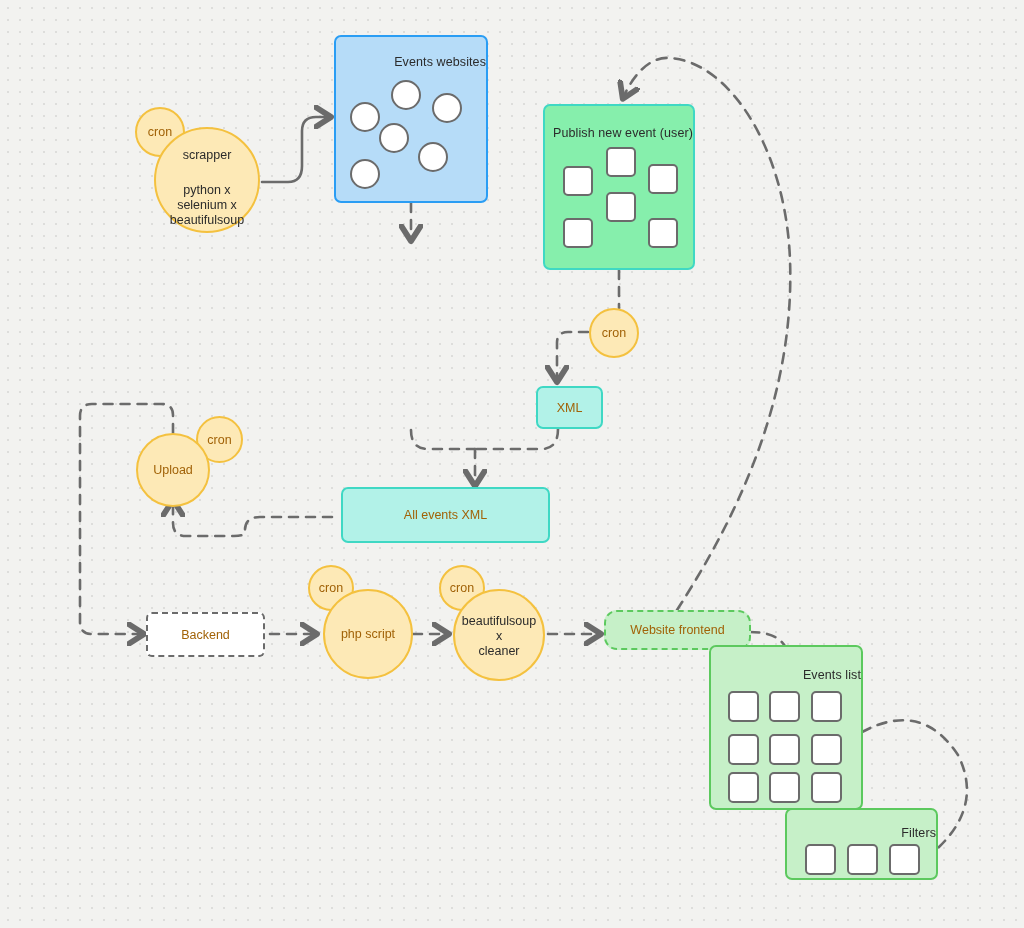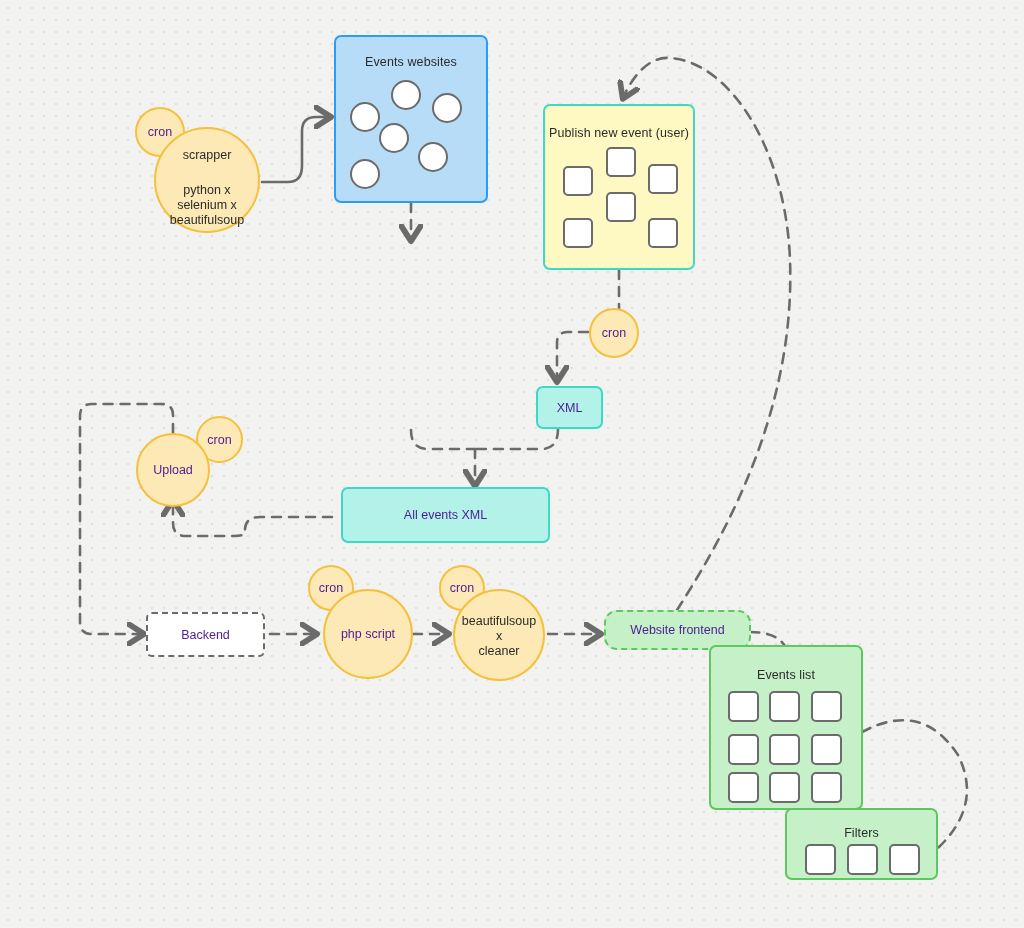--- a/index.html
+++ b/index.html
@@ -14,46 +14,46 @@
     position:relative;
   }
   #canvas{position:absolute;inset:0;width:1024px;height:928px;}
   svg.edges{position:absolute;left:0;top:0;width:1024px;height:928px;pointer-events:none;}
 
   .node{position:absolute;box-sizing:border-box;}
 
   
   .gbox{border-radius:7px;border-width:2.5px;border-style:solid;}
   .gbox .title{
-    position:absolute;left:0;right:0;text-align:center;
+    position:absolute;left:0;right:0;text-align:right;
     font-size:12.5px;color:#2b2b2b;letter-spacing:.1px;
   }
   .blue{background:#b6dcf8;border-color:#2a9df4;}
-  .teal{background:#fef9c3;border-color:#3fd8c4;}
+  .teal{background:#86efac;border-color:#3fd8c4;}
   .green{background:#c6f0c8;border-color:#5cc95e;}
   .green-dashed{background:#c6f0c8;border-color:#5cc95e;border-style:dashed;border-width:2.5px;border-radius:6px;}
   .teal-small{background:#b2f2e8;border-color:#3fd8c4;border-width:2.5px;border-style:solid;border-radius:7px;}
   .white-dashed{background:#ffffff;border:2.5px dashed #6b6b6b;border-radius:6px;}
 
   .blob{position:absolute;border-radius:50%;border-width:2.5px;border-style:solid;}
   .blob.teal-circle{background:#b2f2e8;border-color:#3fd8c4;}
   .blob.yellow{background:#fde9b6;border-color:#f4c13f;}
 
   
   .sq{position:absolute;background:#ffffff;border:2.5px solid #6b6b6b;border-radius:5px;box-sizing:border-box;}
   .ci{position:absolute;background:#ffffff;border:2.5px solid #6b6b6b;border-radius:50%;box-sizing:border-box;}
 
   .label{
     position:absolute;left:0;right:0;text-align:center;
     font-size:12.5px;color:#2b2b2b;line-height:15.5px;
   }
   .ellipsis{position:absolute;font-size:12.5px;color:#6b6b6b;text-align:center;left:0;right:0;}
   .centered-text{
     position:absolute;inset:0;display:flex;align-items:center;justify-content:center;
-    font-size:12.5px;color:#4c1d95;text-align:left;line-height:16px;
+    font-size:12.5px;color:#a16207;text-align:left;line-height:16px;
   }
 </style>
 </head>
 <body>
 
 <div id="canvas">
 
   <svg class="edges" viewBox="0 0 1024 928">
     <defs>
       <marker id="arrowD" markerWidth="9" markerHeight="9" refX="5.2" refY="4.5" orient="auto">

